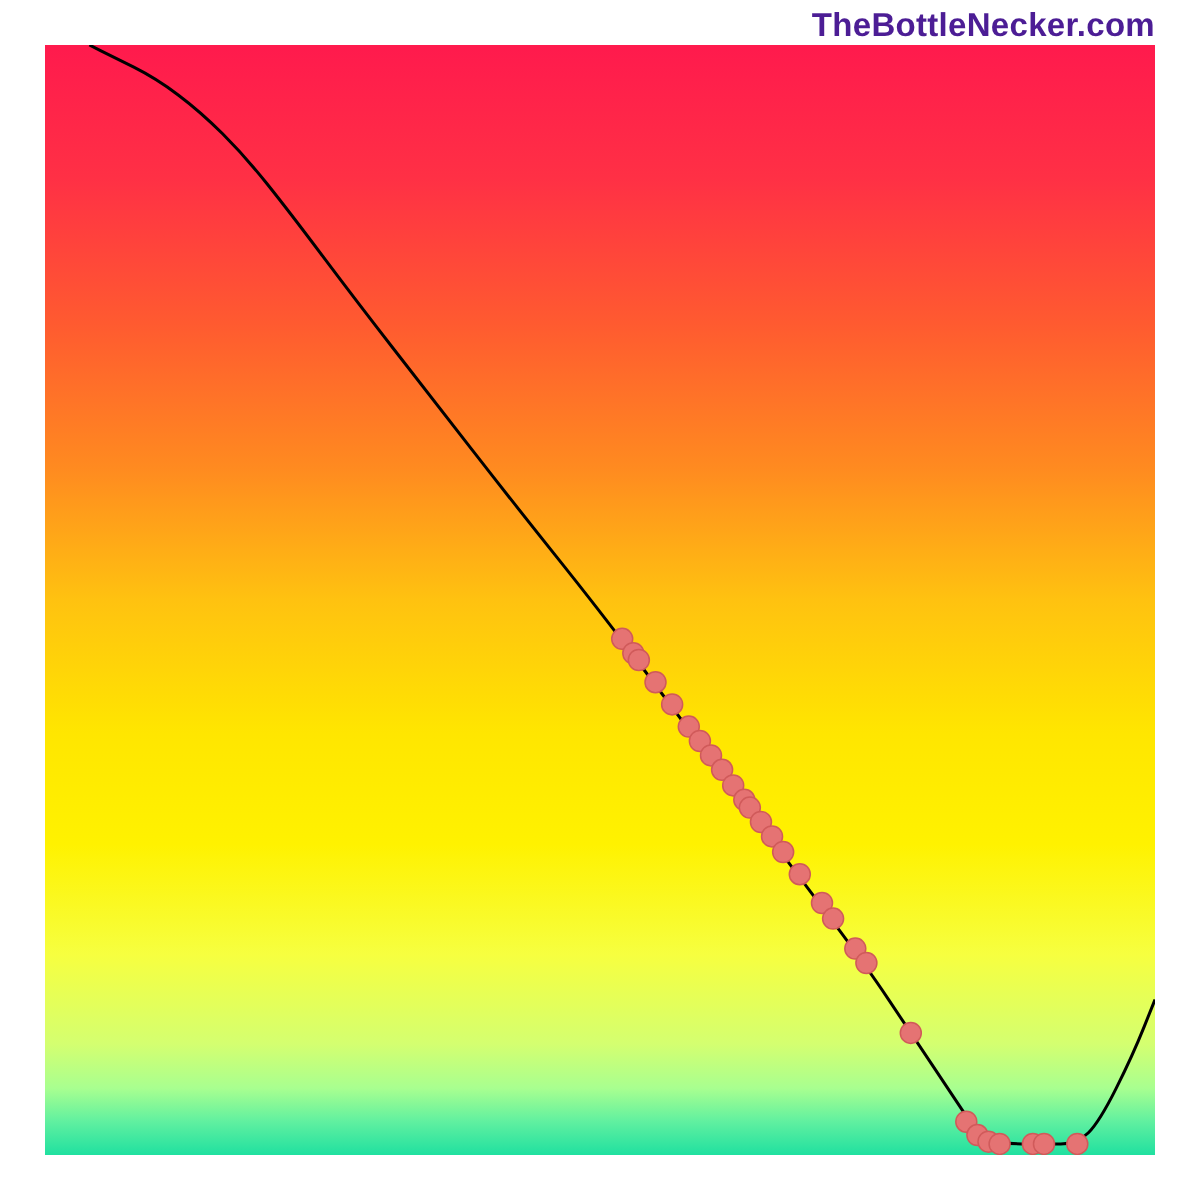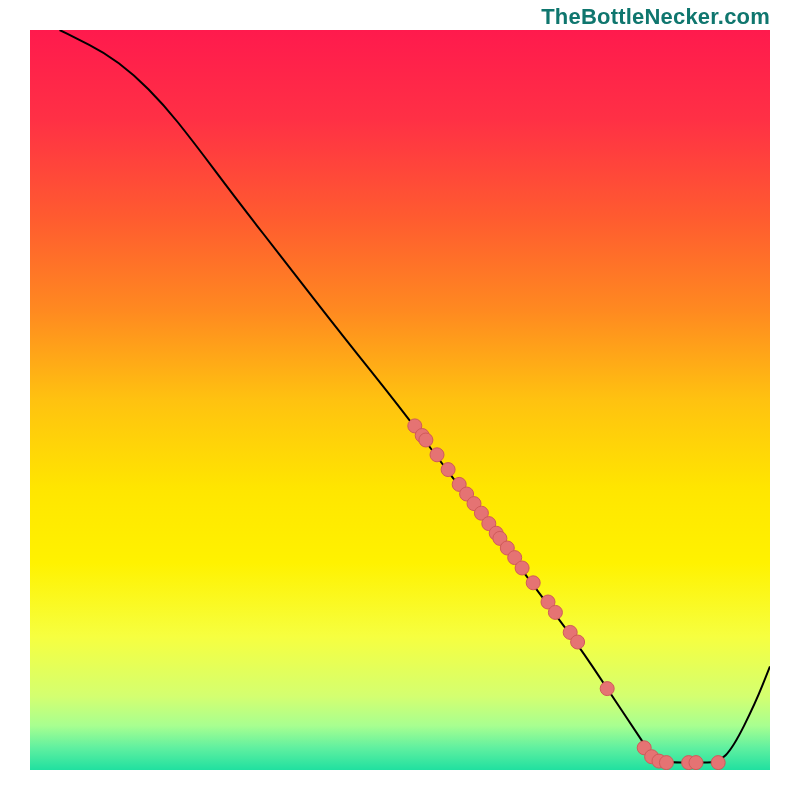--- a/index.html
+++ b/index.html
@@ -37,21 +37,21 @@
     top: 0;
     width: 740px;
     height: 740px;
   }
   #watermark {
     position: absolute;
     top: 4px;
     right: 30px;
     font-size: 22px;
     font-weight: bold;
-    color: #0f766e;
+    color: #4c1d95;
     letter-spacing: 0.2px;
   }
 </style>
 </head>
 <body>
 
 <div id="wrap">
   <div id="watermark">TheBottleNecker.com</div>
 
   <div id="plot-area">

